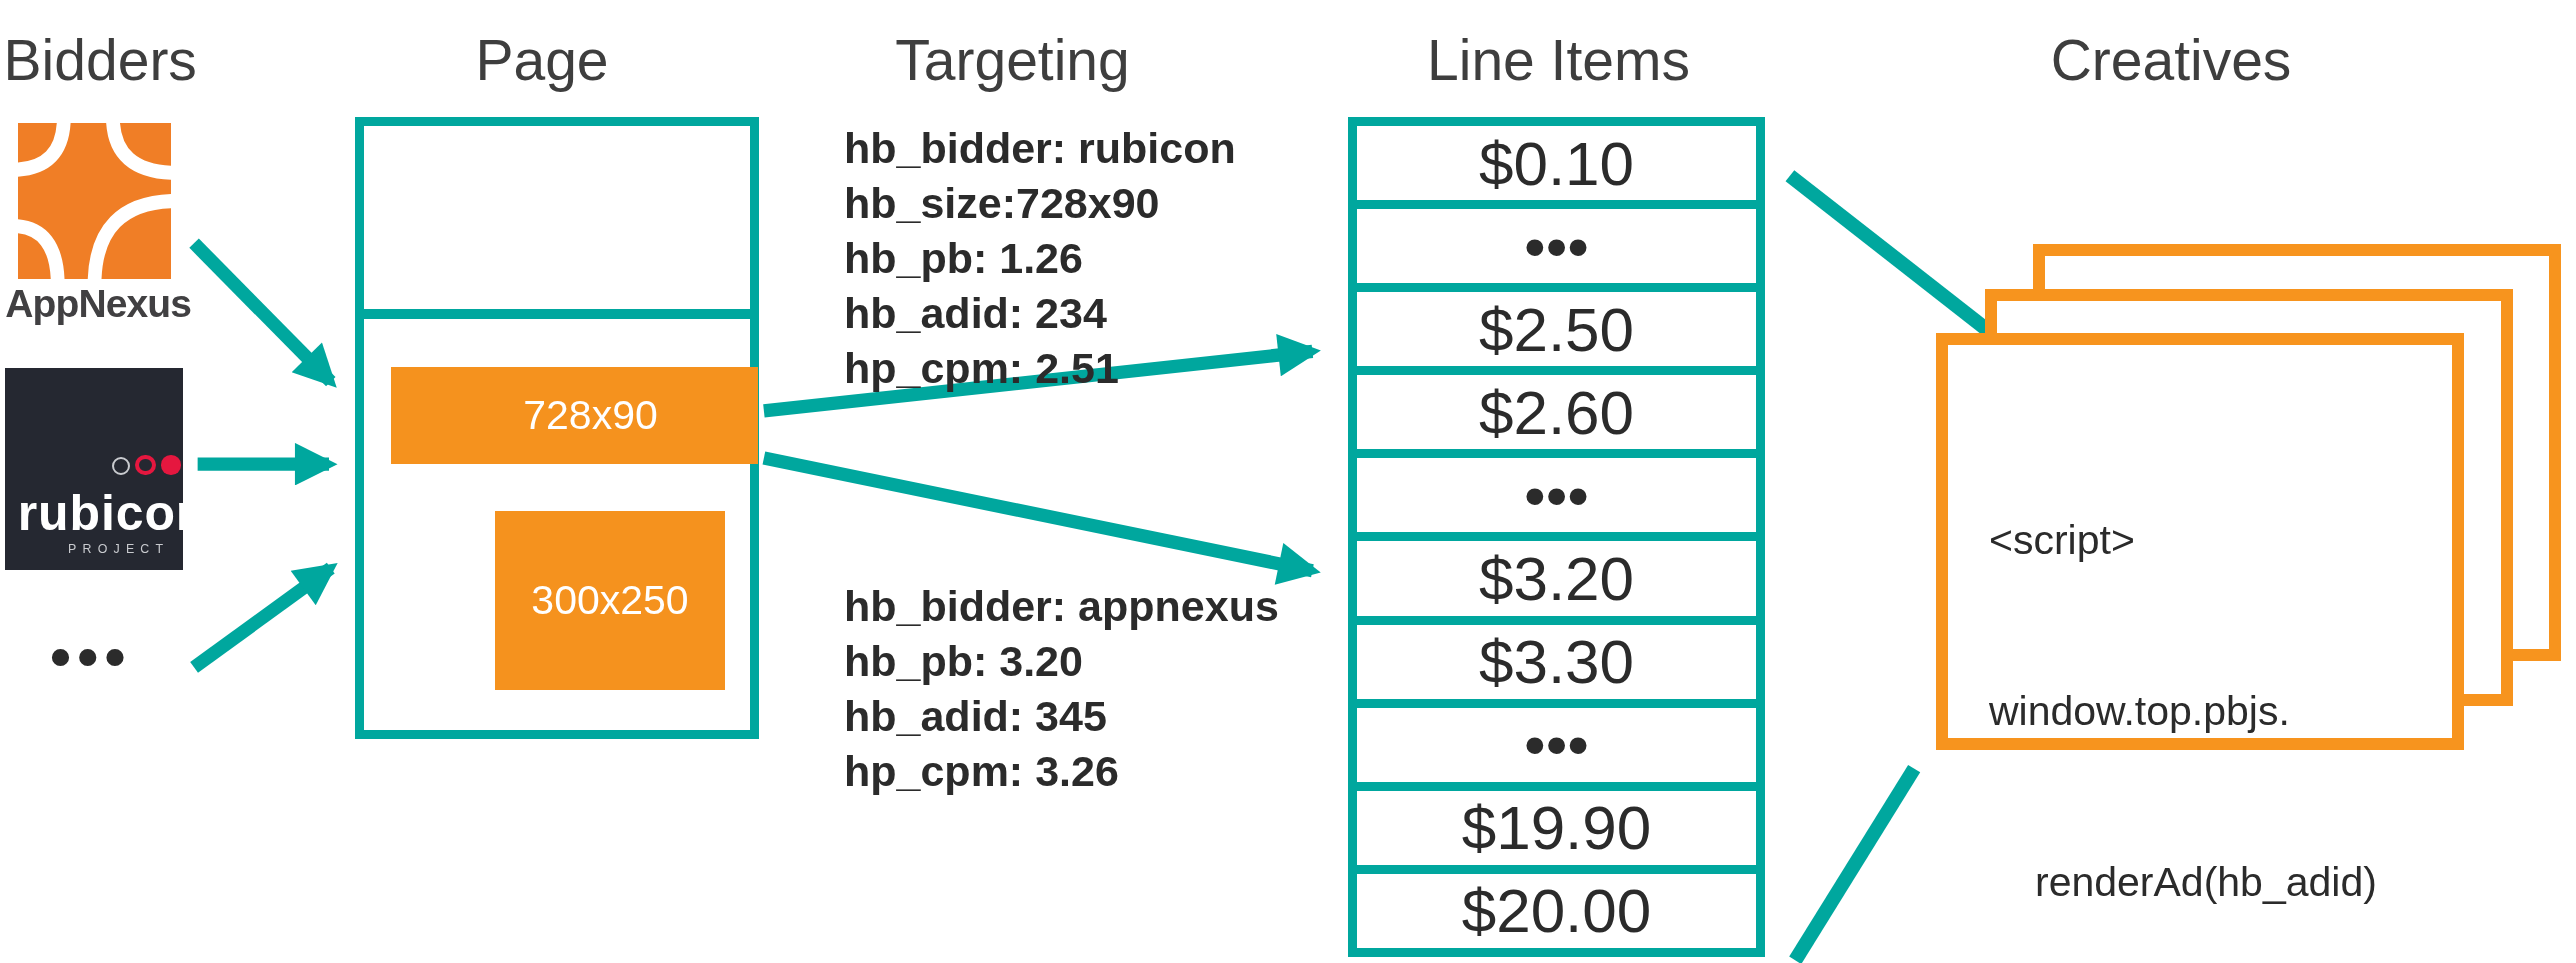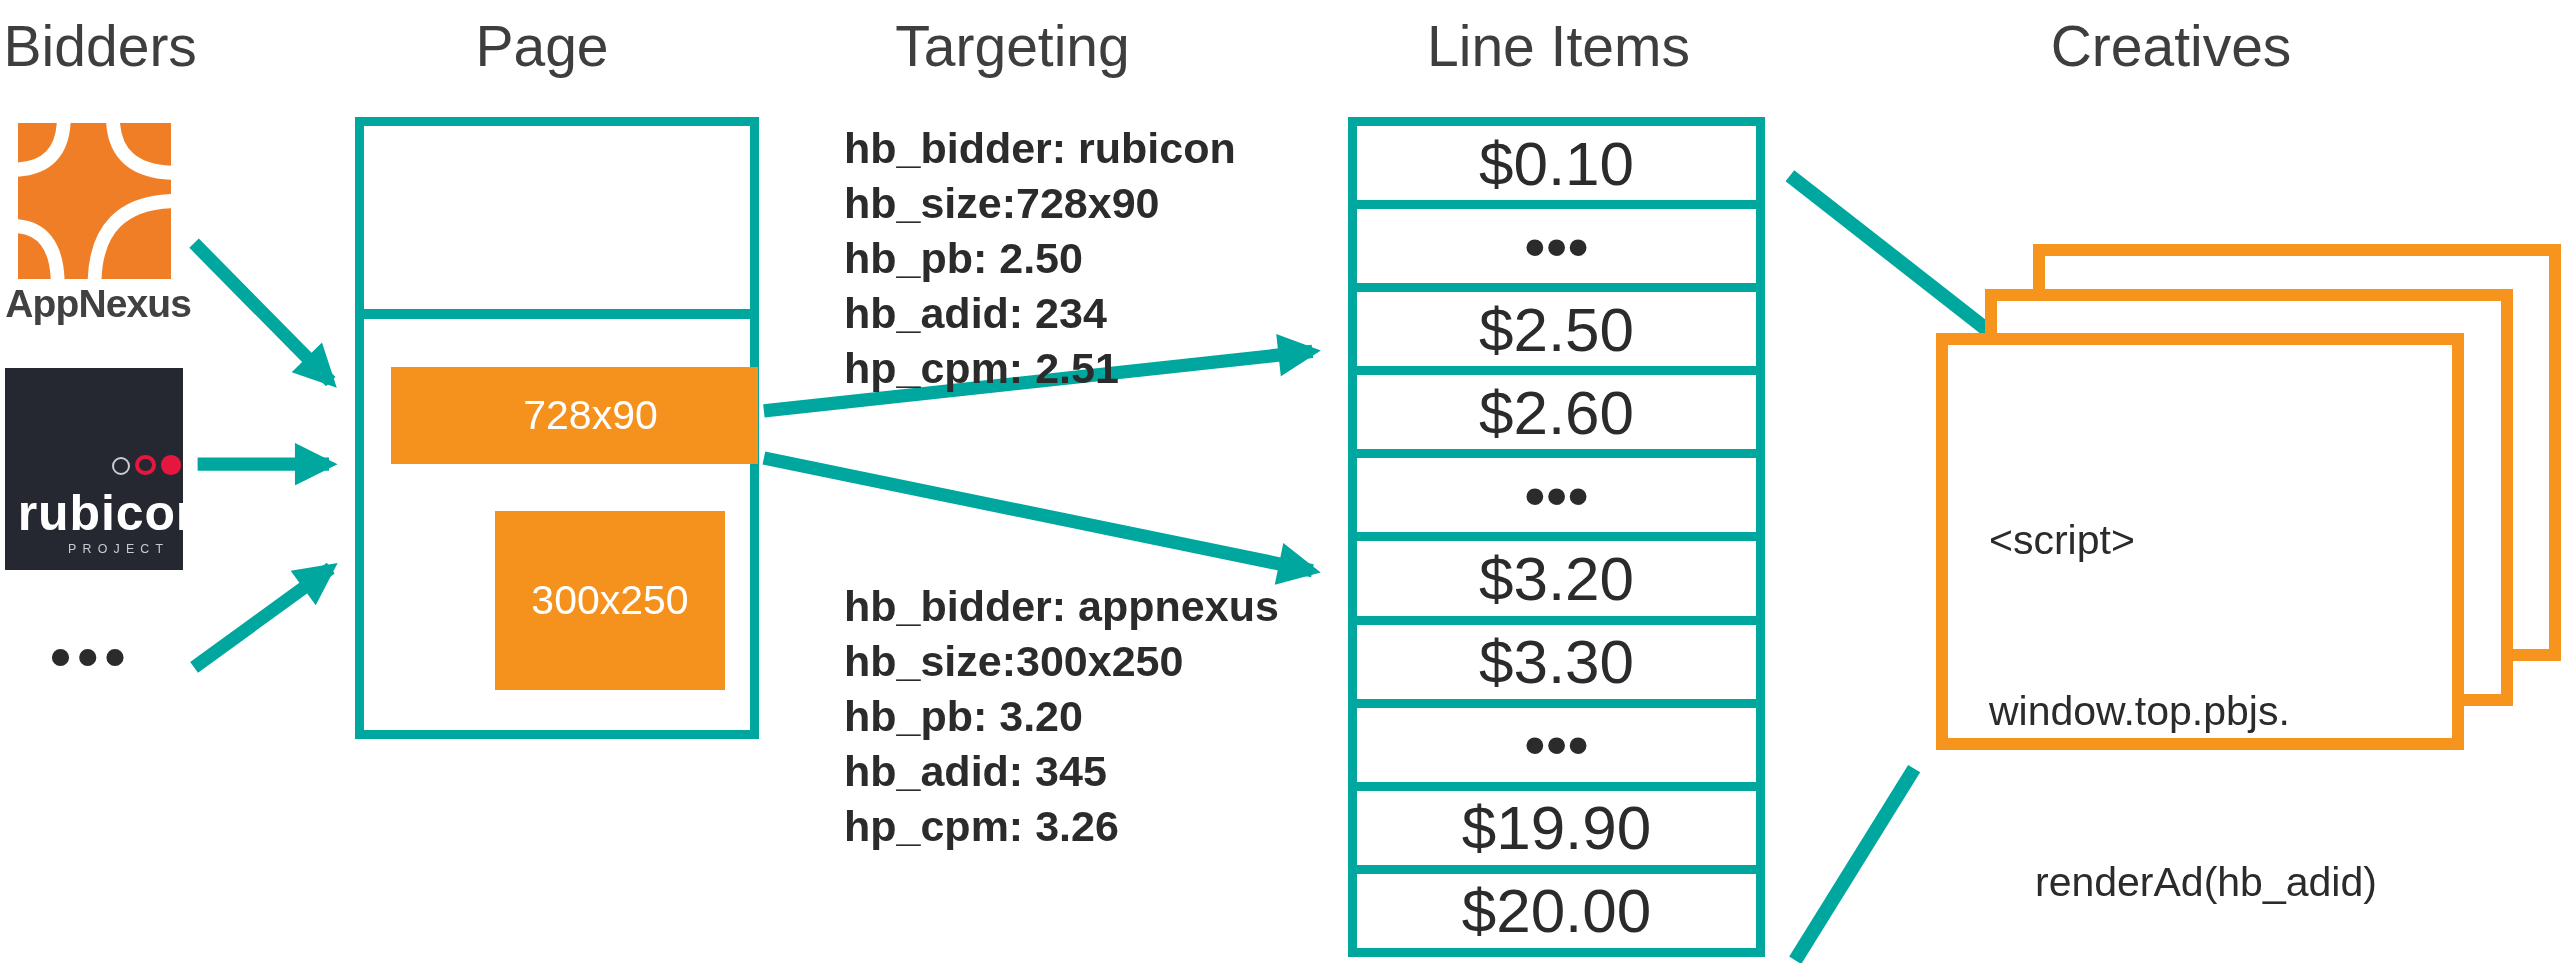--- a/index.html
+++ b/index.html
@@ -1,21 +1,21 @@
 <!DOCTYPE html>
 <html style="font-size:14px"><head>
 <meta charset="utf-8">
 <style>
   html,body{margin:0;padding:0;background:#ffffff;}
   #canvas{
     position:relative;width:2576px;height:963px;background:#fff;overflow:hidden;
     font-family:"Liberation Sans",sans-serif;color:#2B2B2B;
   }
   .hdr{
-    position:absolute;top:13px;font-size:57px;font-weight:400;color:#3E3E3E;
+    position:absolute;top:27px;font-size:57px;font-weight:400;color:#3E3E3E;
     letter-spacing:0;white-space:nowrap;
   }
   .hdr.center{text-align:center;}
   
   #appnexus-logo{position:absolute;left:18px;top:123px;width:153px;height:156px;}
   #appnexus-label{position:absolute;left:5.3px;top:282px;width:178px;text-align:left;
     font-size:39px;font-weight:700;color:#414042;letter-spacing:-0.9px;}
   #rubicon-logo{position:absolute;left:5.3px;top:368px;width:178px;height:202px;background:#252831;}
   #rubicon-word{position:absolute;left:12.4px;top:114px;font-size:50px;font-weight:700;color:#fff;
     letter-spacing:0.9px;line-height:50px;}
@@ -107,27 +107,26 @@
   <div id="bidders-more">•••</div>
 
   <div id="page-box"></div>
   <div id="page-divider"></div>
   <div class="ad-slot" id="slot-728">728x90</div>
   <div class="ad-slot" id="slot-300">300x250</div>
 
   <div class="targeting-block" id="targeting-1">
     <div>hb_bidder: rubicon</div>
     <div>hb_size:728x90</div>
-    <div>hb_pb: 2.50</div>
+    <div>hb_pb: 1.26</div>
     <div>hb_adid: 234</div>
     <div>hp_cpm: 2.51</div>
   </div>
   <div class="targeting-block" id="targeting-2">
     <div>hb_bidder: appnexus</div>
-    <div>hb_size:300x250</div>
     <div>hb_pb: 3.20</div>
     <div>hb_adid: 345</div>
     <div>hp_cpm: 3.26</div>
   </div>
 
   <div id="line-items-table">
     <div class="li-row">$0.10</div>
     <div class="li-row">•••</div>
     <div class="li-row">$2.50</div>
     <div class="li-row">$2.60</div>

